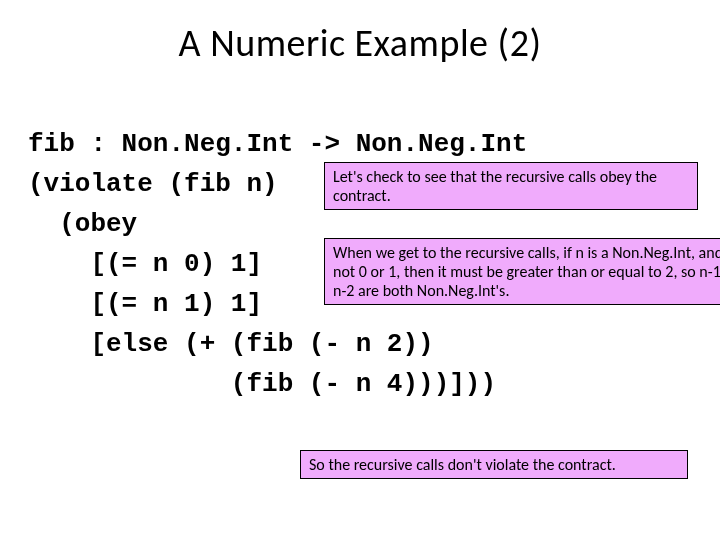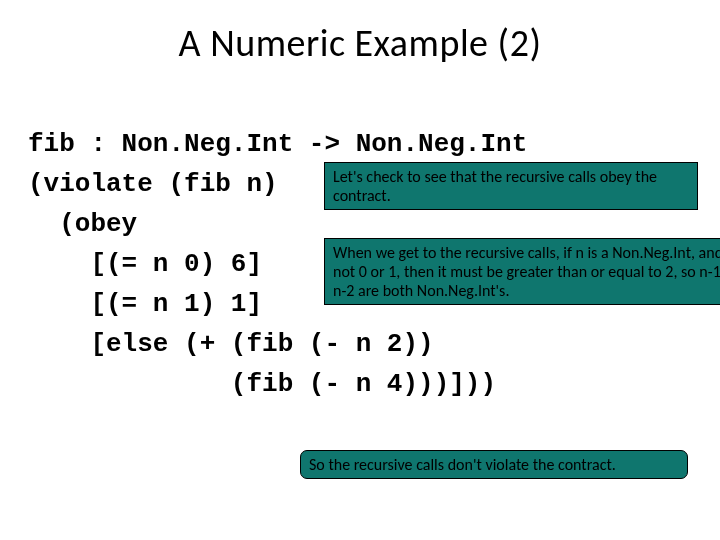--- a/index.html
+++ b/index.html
@@ -33,21 +33,21 @@
     top: 124px;
     left: 28px;
     font-family: "Courier New", Courier, monospace;
     font-weight: bold;
     font-size: 26px;
     line-height: 40px;
     white-space: pre;
   }
   .note {
     position: absolute;
-    background: #0f766e;
+    background: #f0abfc;
     border: 1px solid #000;
     font-family: Calibri, Arial, sans-serif;
     font-size: 16px;
     line-height: 19px;
     padding: 4px 8px;
     box-sizing: border-box;
   }
   .note1 {
     top: 162px;
     left: 324px;
@@ -55,34 +55,33 @@
   }
   .note2 {
     top: 238px;
     left: 324px;
     width: 440px;
   }
   .note3 {
     top: 450px;
     left: 300px;
     width: 388px;
-    border-radius: 7px;
   }
 </style>
 </head>
 <body>
 
 <div class="slide">
 
   <div class="title">A Numeric Example (2)</div>
 
   <div class="code"><span>fib : Non.Neg.Int -&gt; Non.Neg.Int</span>
 <span>(violate (fib n)</span>
 <span>  (obey</span>
-<span>    [(= n 0) 6]</span>
+<span>    [(= n 0) 1]</span>
 <span>    [(= n 1) 1]</span>
 <span>    [else (+ (fib (- n 2))</span>
 <span>             (fib (- n 4)))]))</span></div>
 
   <div class="note note1">Let's check to see that the recursive calls obey the contract.</div>
   <div class="note note2">When we get to the recursive calls, if n is a Non.Neg.Int, and it is not 0 or 1, then it must be greater than or equal to 2, so n-1 and n-2 are both Non.Neg.Int's.</div>
   <div class="note note3">So the recursive calls don't violate the contract.</div>
 
 </div>
 

